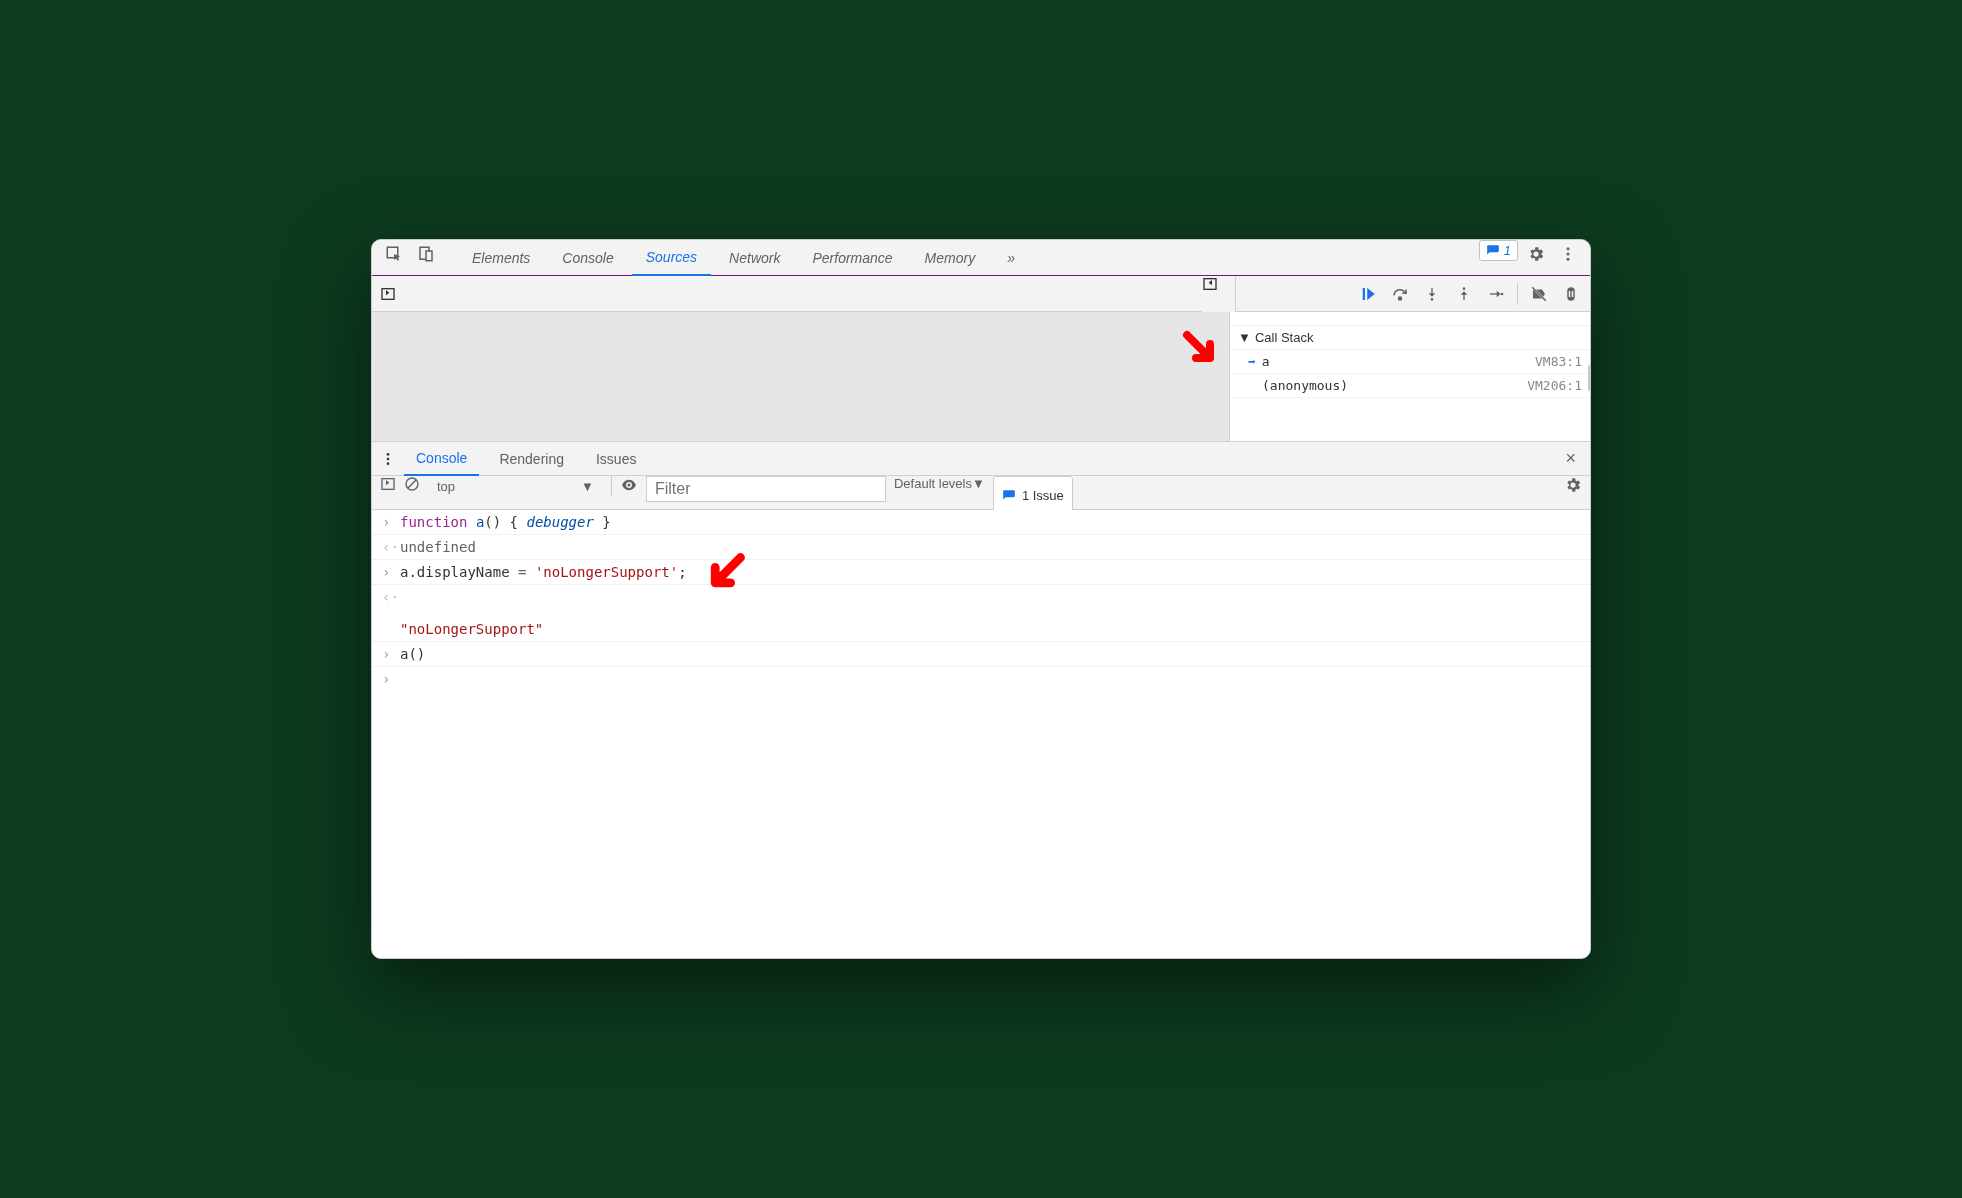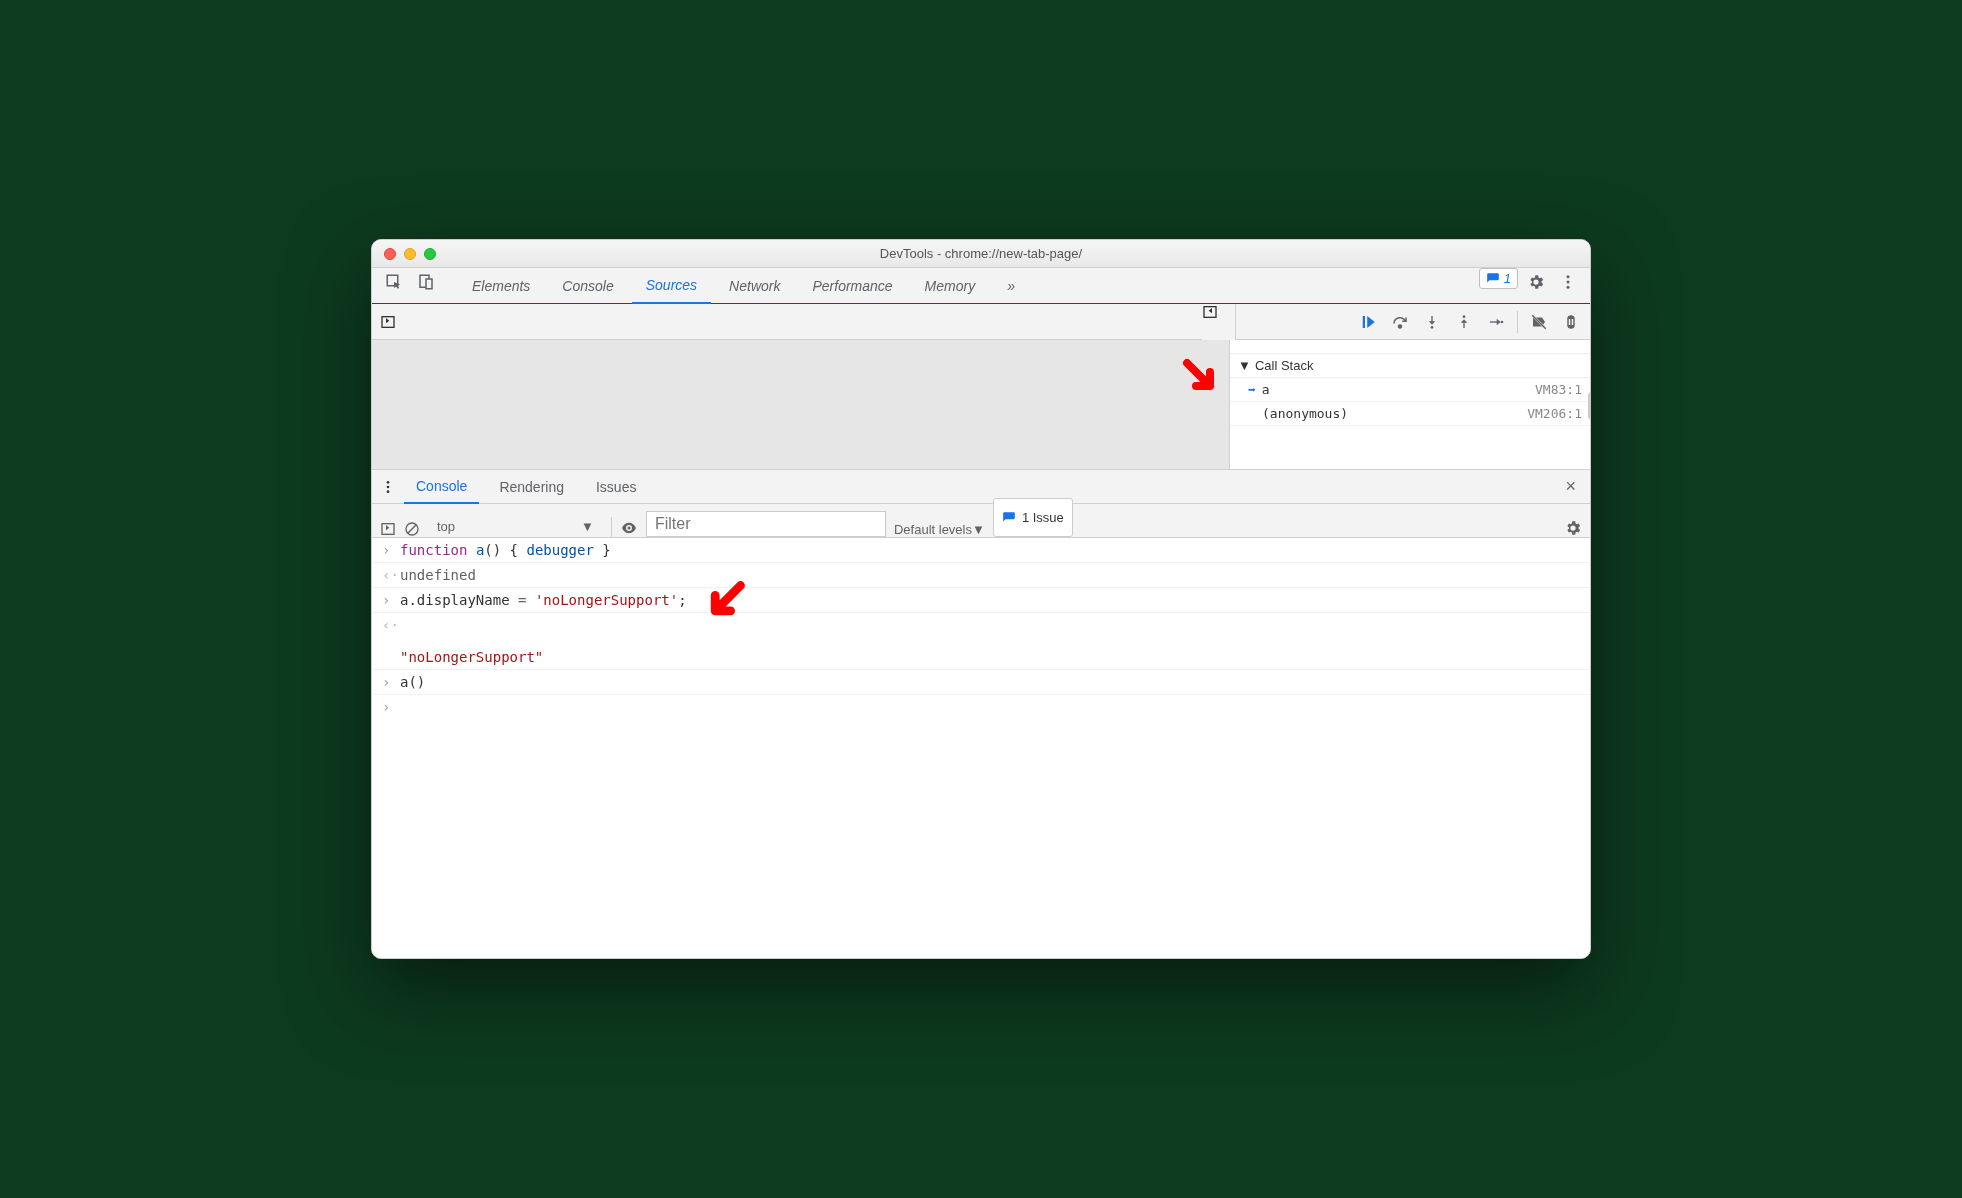--- a/index.html
+++ b/index.html
@@ -168,21 +168,21 @@
     background:#f3f3f3;
   }
   .drawer-tabs .tab { padding:0 12px; height:34px; display:flex; align-items:center; color:#5f6368; font-size:14px; cursor:pointer;}
   .drawer-tabs .tab.active { color:#1a73e8; border-bottom:2px solid #1a73e8; margin-bottom:-1px;}
   .drawer-tabs .spacer{flex:1;}
   .drawer-tabs .close{ font-size:18px; color:#5f6368; cursor:pointer; padding:0 6px;}
 
   
   .con-toolbar {
     height:34px; border-bottom:1px solid #d0d0d0;
-    display:flex; align-items:flex-end; padding:0 8px; gap:8px;
+    display:flex; align-items:flex-start; padding:0 8px; gap:8px;
     background:#f3f3f3;
     font-size:13px; color:#5f6368;
   }
   .con-toolbar .ctx {
     display:flex; align-items:center; gap:6px;
     border:1px solid transparent; padding:2px 8px;
   }
   .filter-input {
     border:1px solid #ccc; background:#fff; padding:3px 8px;
     width:240px; font-size:16px; color:#333;
@@ -204,41 +204,33 @@
   .line {
     display:flex; padding:4px 10px; border-bottom:1px solid #f1f1f1;
     align-items:flex-start;
   }
   .line .gutter {
     width:18px; color:#9aa0a6; flex-shrink:0; user-select:none;
   }
   .line .content { white-space:pre; }
   .kw { color:#9b2393; }   
   .fn { color:#0451a5; }
-  .dbg { color:#0451a5; }
+  .dbg { color:#0451a5;font-style:italic; }
   .op { color:#5f6368; }
   .str { color:#a31515;margin-top:32px; }
   .und { color:#5f6368; }
   .prompt-blue { color:#1a73e8; }
 
   svg { display:block; }
 </style>
 </head>
 <body>
 
 <div class="window">
 
-  <div class="titlebar">
-    <div class="traffic">
-      <div class="dot red"></div>
-      <div class="dot yellow"></div>
-      <div class="dot green"></div>
-    </div>
-    <div class="title">DevTools - chrome://new-tab-page/</div>
-  </div>
 
   <div class="tabs">
     <div class="icon-btn">
       <svg width="18" height="18" viewBox="0 0 24 24" fill="none" stroke="currentColor" stroke-width="2">
           <rect x="3" y="3" width="14" height="14"></rect>
           <path d="M12 12l8 3-3 2 2 3-2 1-2-3-3 2z" fill="currentColor" stroke="none"></path>
         </svg>
     </div>
     <div class="icon-btn">
       <svg width="18" height="18" viewBox="0 0 24 24" fill="none" stroke="currentColor" stroke-width="2">

